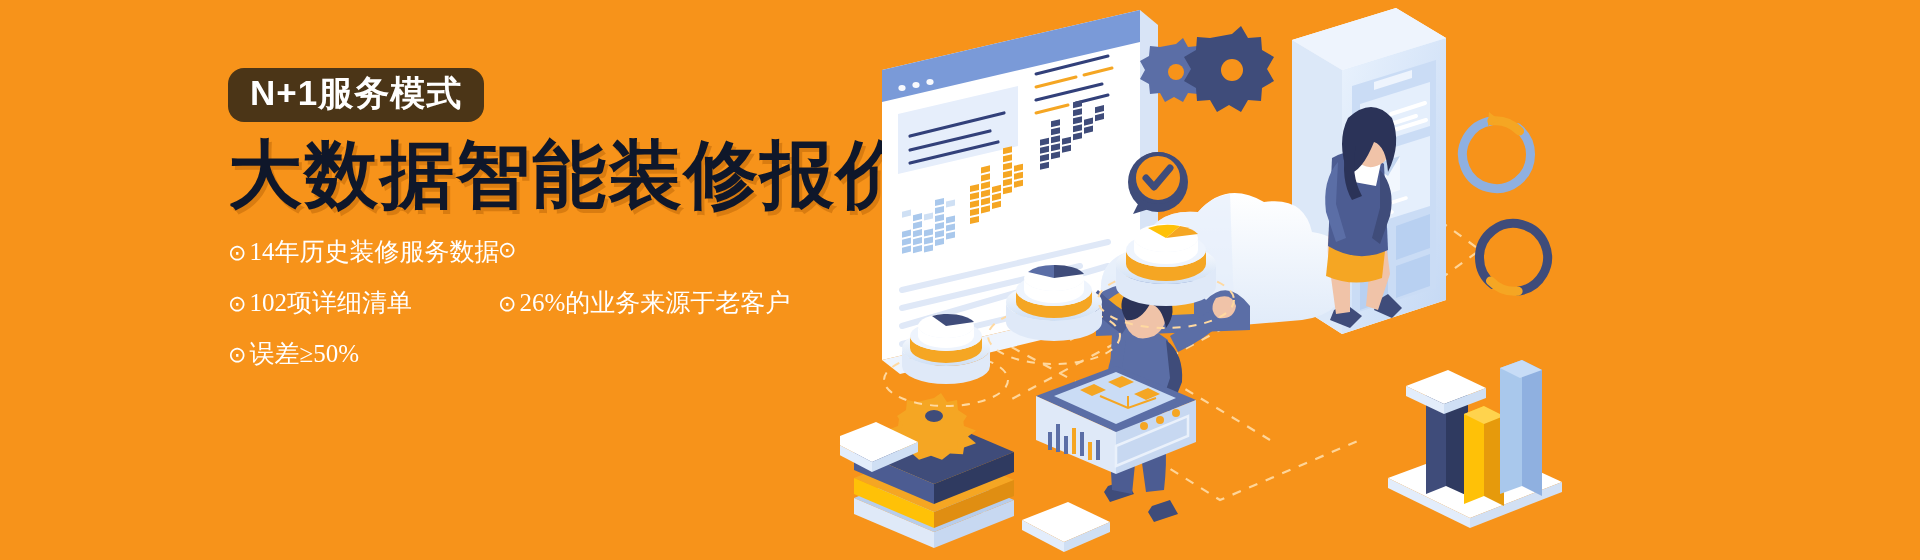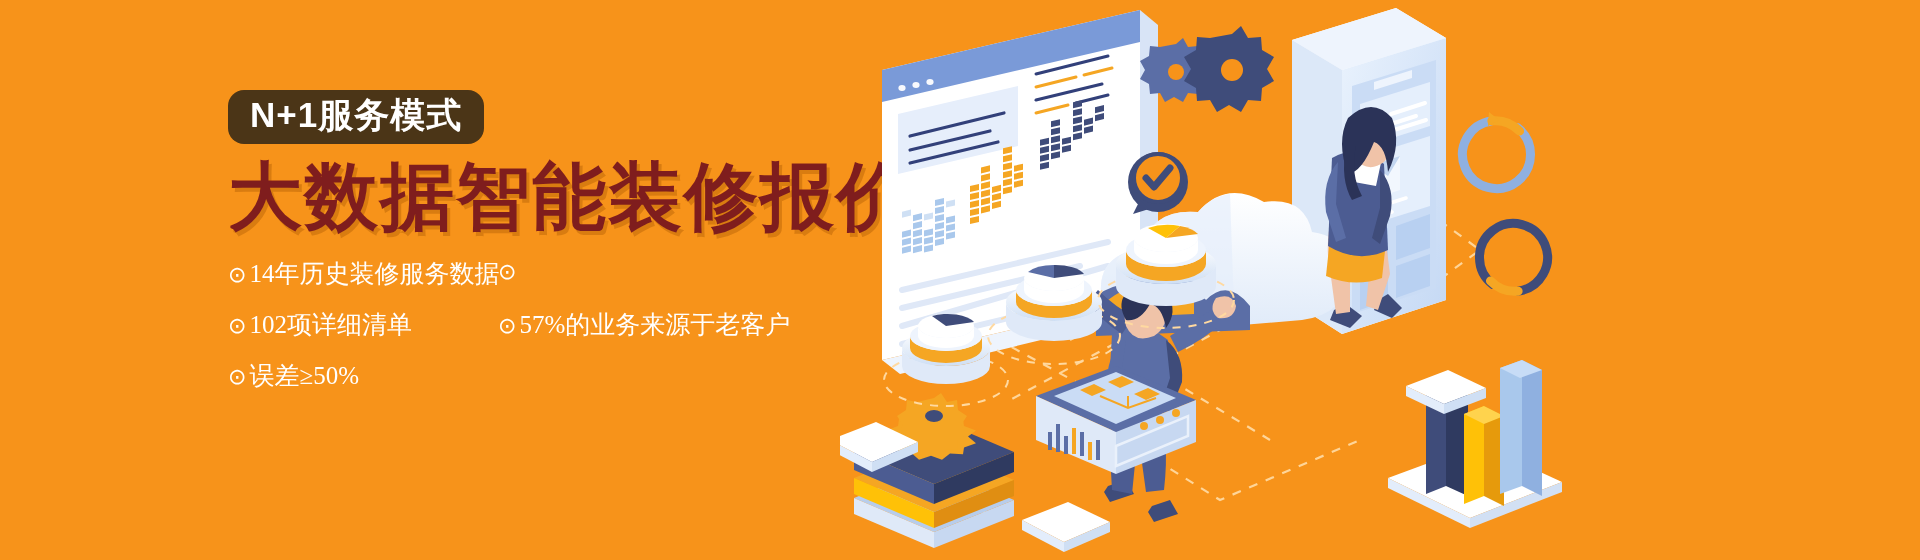--- a/index.html
+++ b/index.html
@@ -12,38 +12,38 @@
   #banner {
     position:relative;
     width:1920px; height:560px;
     background:#f7931a;
     overflow:hidden;
   }
 
   
   #copy {
     position:absolute;
-    left:228px; top:90px;
+    left:228px; top:68px;
     width:760px;
   }
   #badge {
     display:inline-block;
     background:#4b3517;
     color:#ffffff;
     border-radius:16px;
     padding:7px 22px 10px 22px;
     font-size:35px;
     line-height:1.05;
     font-weight:bold;
     letter-spacing:1px;
     font-family:"Liberation Sans","DejaVu Sans",sans-serif;
   }
   #headline {
     margin-top:14px;
-    color:#7f1d1d;
+    color:#0f172a;
     font-size:74px;
     font-weight:bold;
     letter-spacing:2px;
     line-height:1.05;
     font-family:"Liberation Sans","DejaVu Sans",sans-serif;
     text-shadow:3px 4px 0 rgba(193,106,10,0.55);
     white-space:nowrap;
   }
   #features {
     margin-top:26px;
@@ -99,21 +99,21 @@
         <span class="dot">⊙</span>
       </div>
 
       <div class="feat col-l">
         <span class="dot">⊙</span>
         <span>102项详细清单</span>
       </div>
 
       <div class="feat col-r">
         <span class="dot">⊙</span>
-        <span>57%的业务来源于老客户</span>
+        <span>26%的业务来源于老客户</span>
       </div>
 
       <div class="feat col-l">
         <span class="dot">⊙</span>
         <span>误差≥50%</span>
       </div>
 
     </div>
   </div>
 

